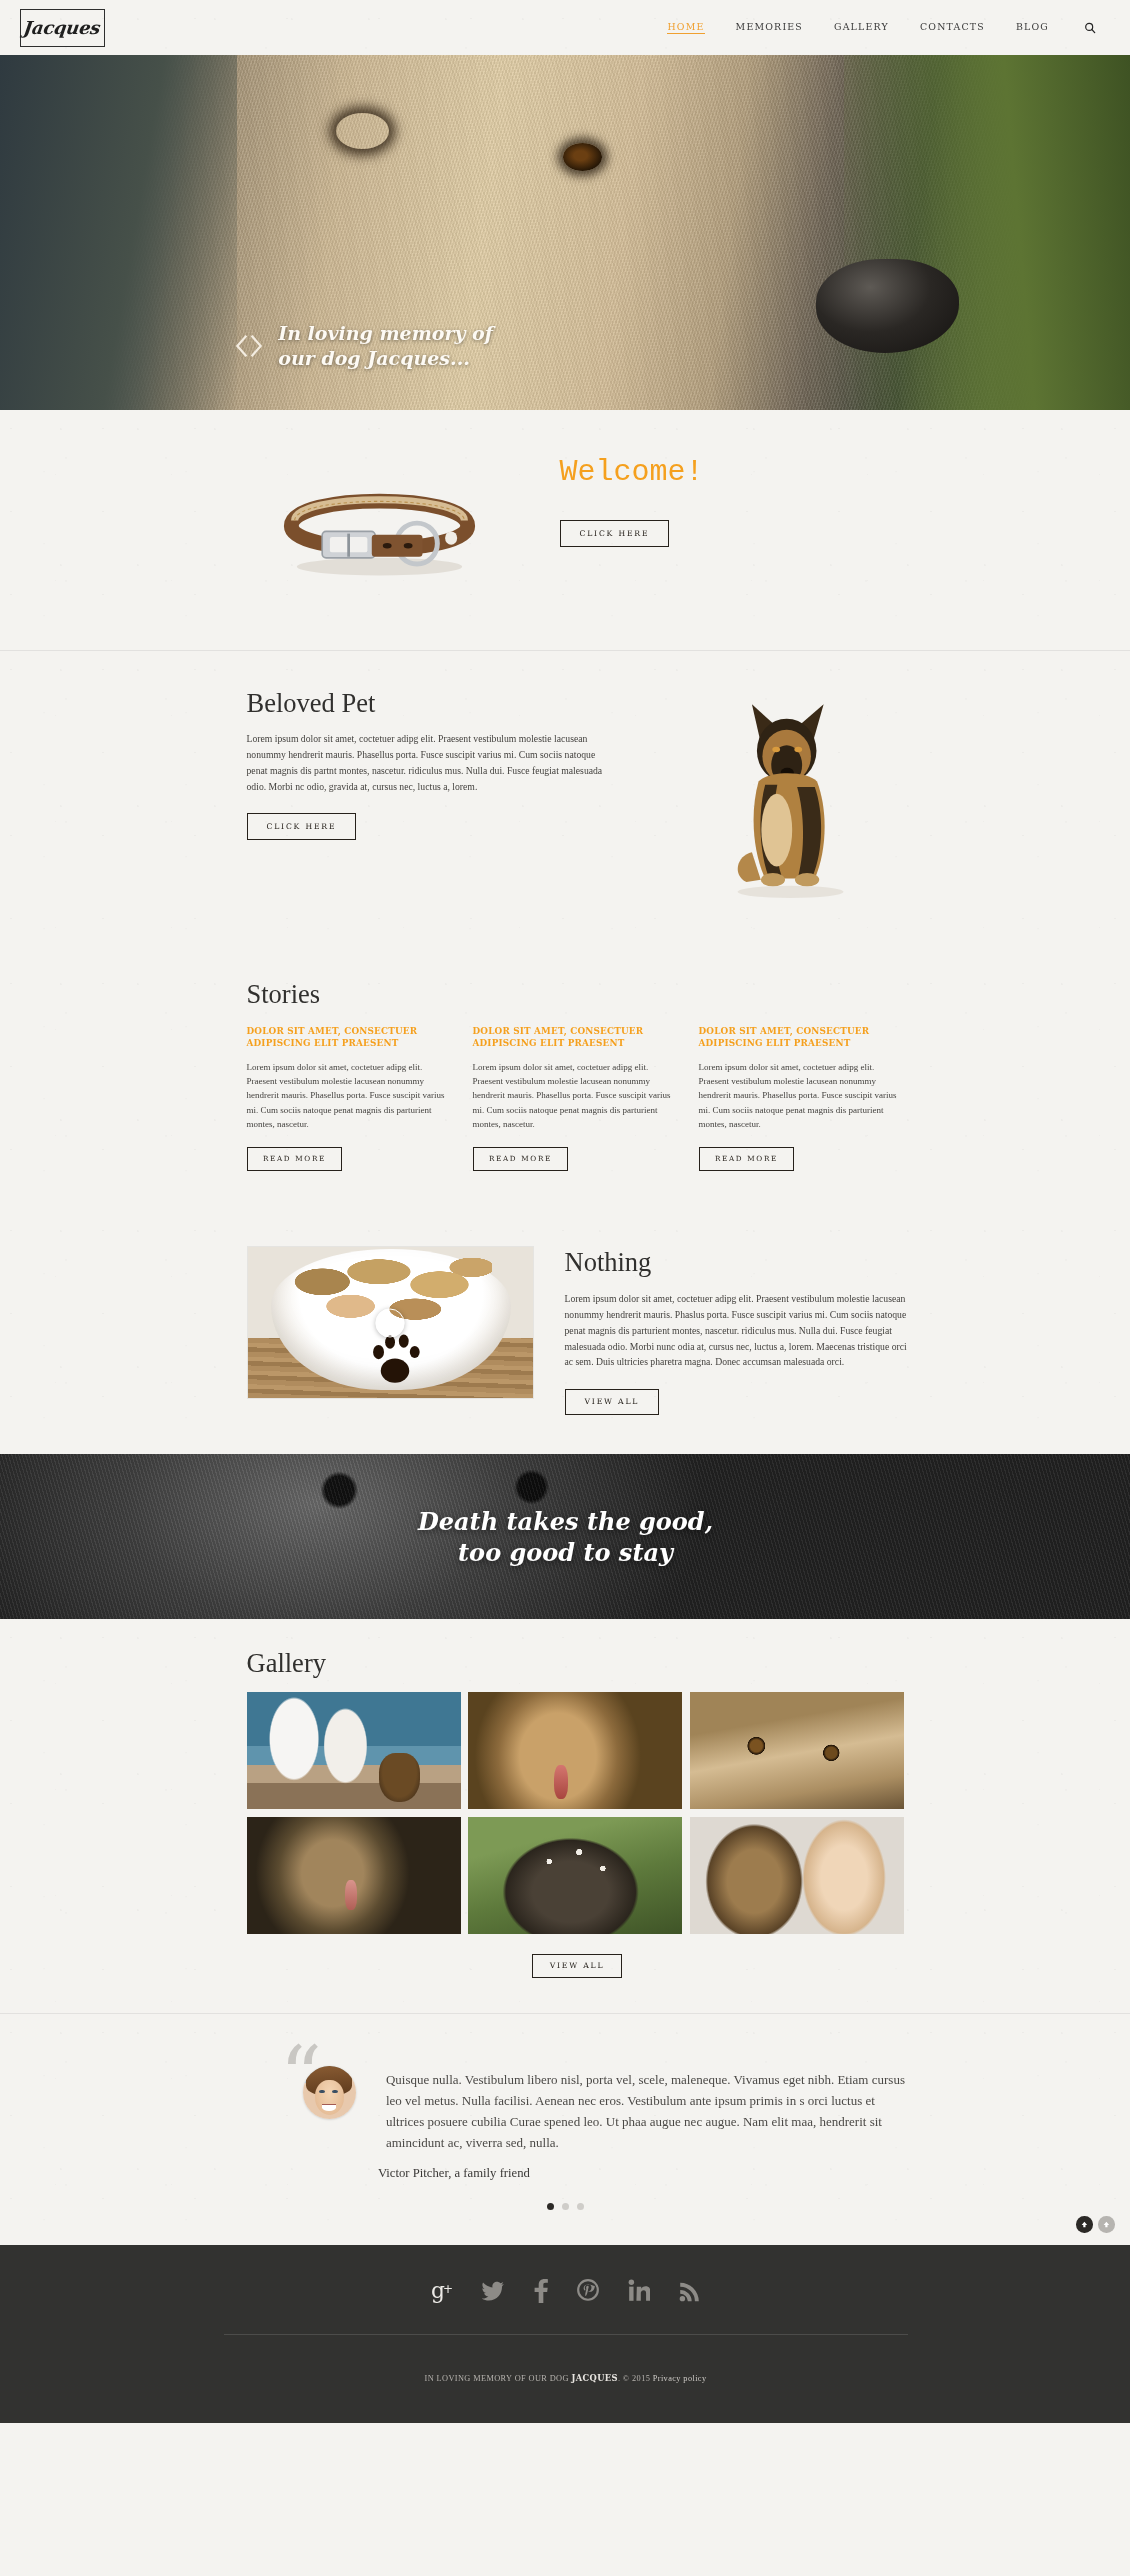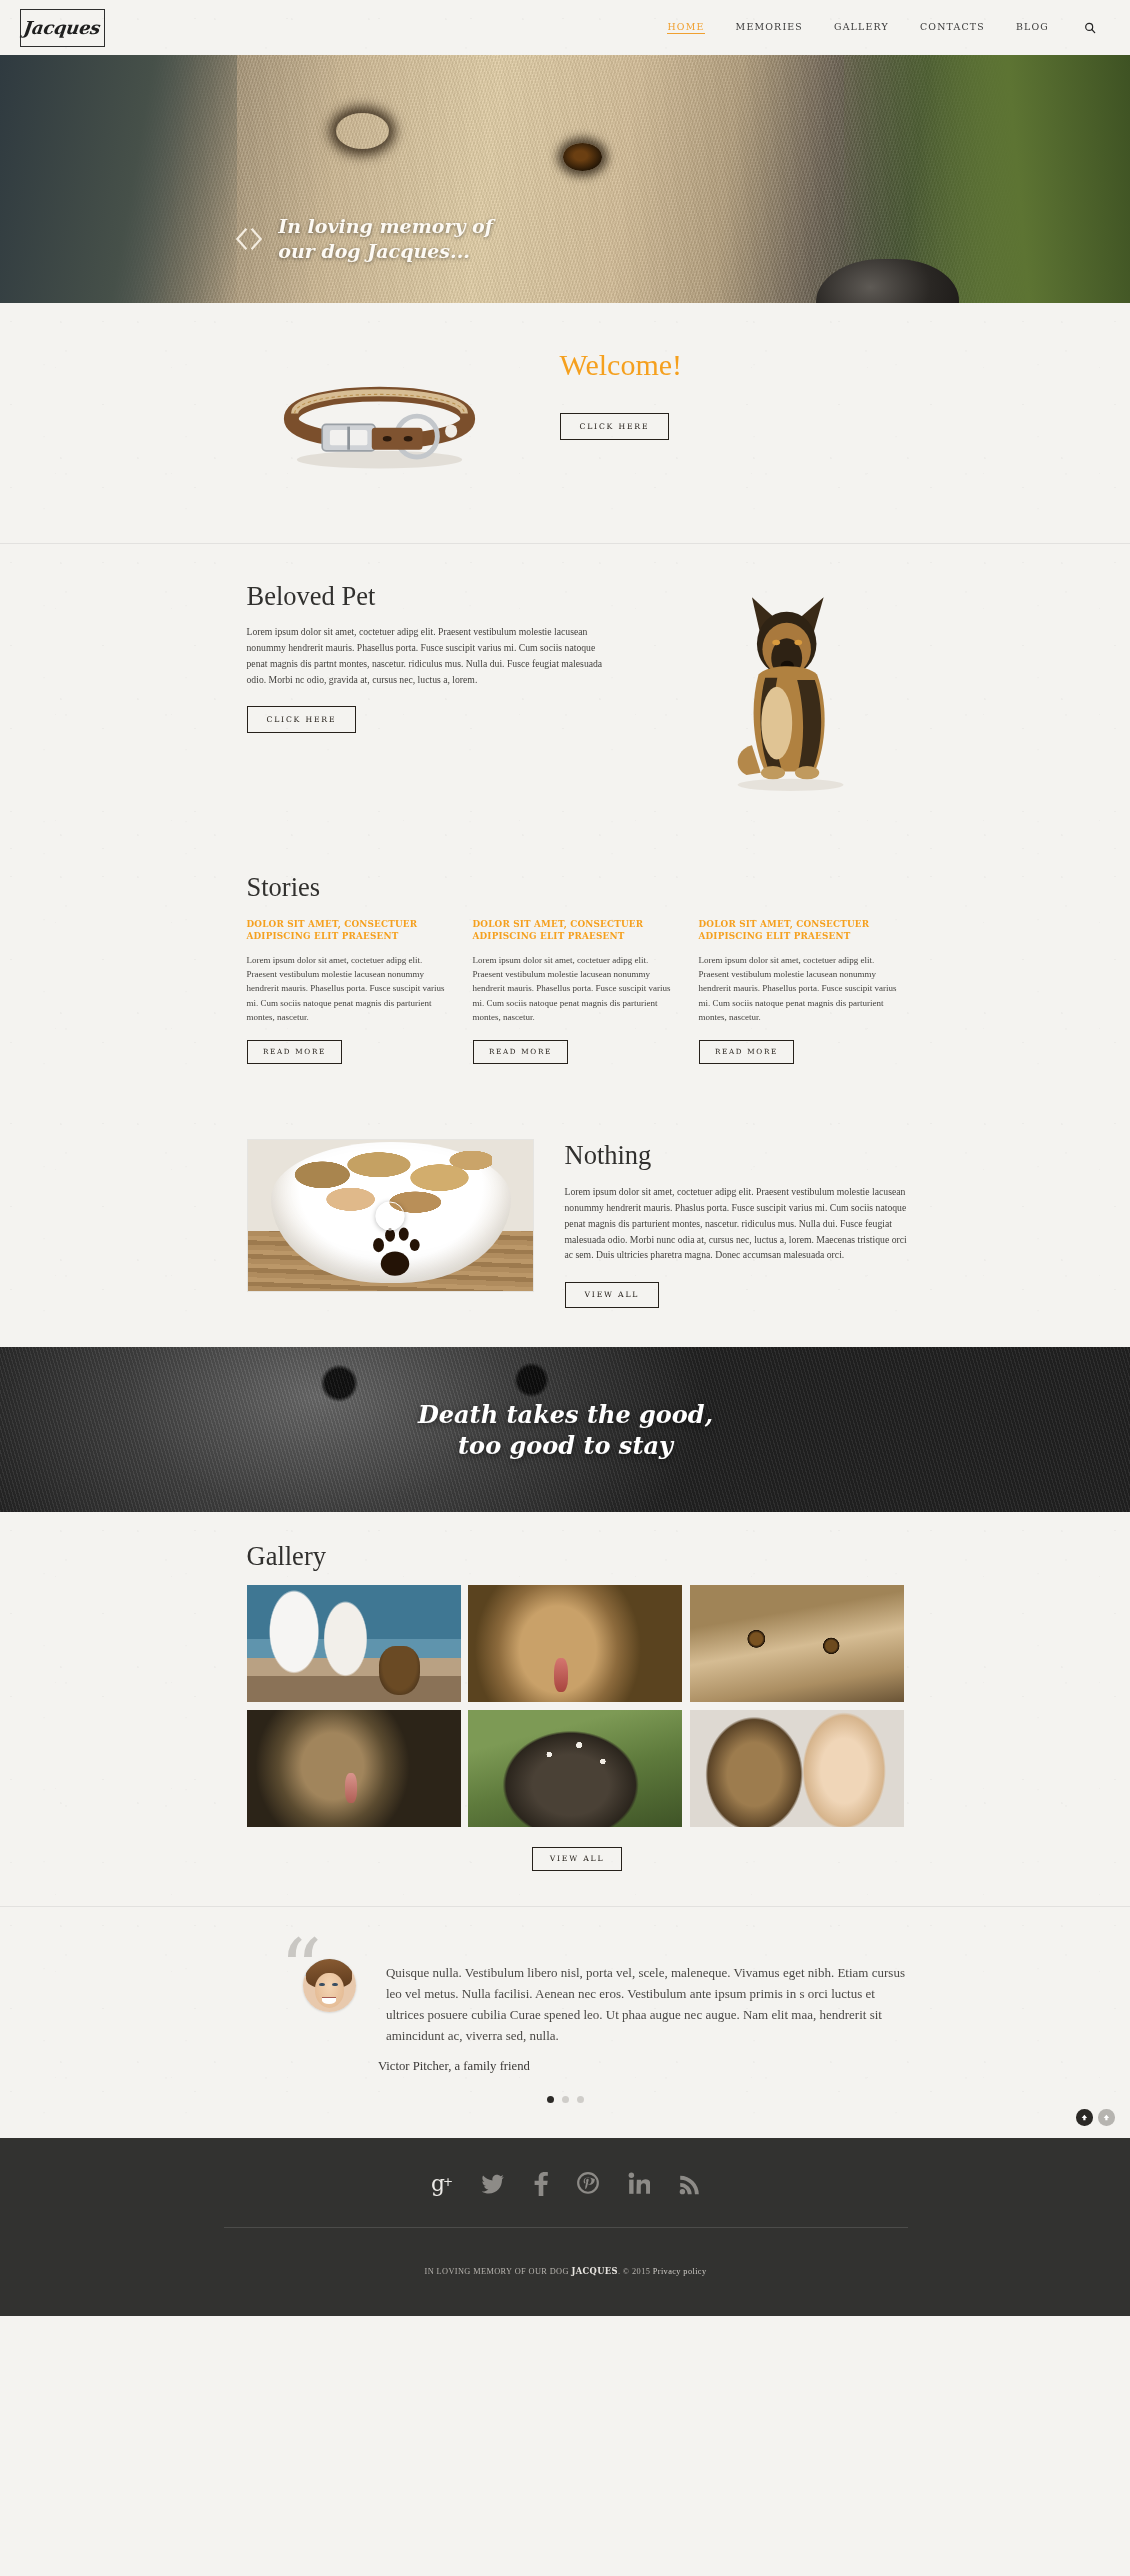--- a/index.html
+++ b/index.html
@@ -70,21 +70,21 @@
     color: #f0a030;
     border-bottom: 1.1px solid #f0a030;
   }
   .search-btn {
     display: flex; align-items: center; justify-content: center;
     width: 19px; height: 19px; cursor: pointer; background: none; border: 0;
   }
 
   
   .hero {
-    height: 248px;
+    height: 355px;
     position: relative;
     overflow: hidden;
     background: #7e7264;
   }
   .hero-bg { position: absolute; inset: 0; }
   .hero-fur {
     position: absolute; inset: 0;
     background:
       linear-gradient(97deg, #3d4a52 0%, #4d5a5c 8%, #9a8a70 17%, #cdb894 30%,
                       #e0cda6 43%, #d3bd98 55%, #b39f7e 64%, #6f6556 72%,
@@ -153,21 +153,21 @@
   .welcome { padding: 34px 0 41px; }
   .welcome .inner { display: flex; align-items: flex-start; }
   .collar-wrap {
     width: 301px; height: 165px; position: relative; flex: 0 0 auto; margin-left: 12px;
   }
   .collar {
     position: absolute; left: 33px; top: 29px; width: 221px; height: 108px;
   }
   .welcome-col { flex: 1; padding-left: 23px; padding-top: 13.2px; }
   h1.accent-title {
-    font-family: Liberation Serif, serif;
+    font-family: Liberation Mono, monospace;
     font-size: 30px;
     font-weight: 400;
     color: #f5a01e;
     line-height: 1;
     margin-bottom: 14.3px;
   }
   .body-text {
     font-family: "Liberation Serif", serif;
     font-size: 9.7px;
     line-height: 1.62;

